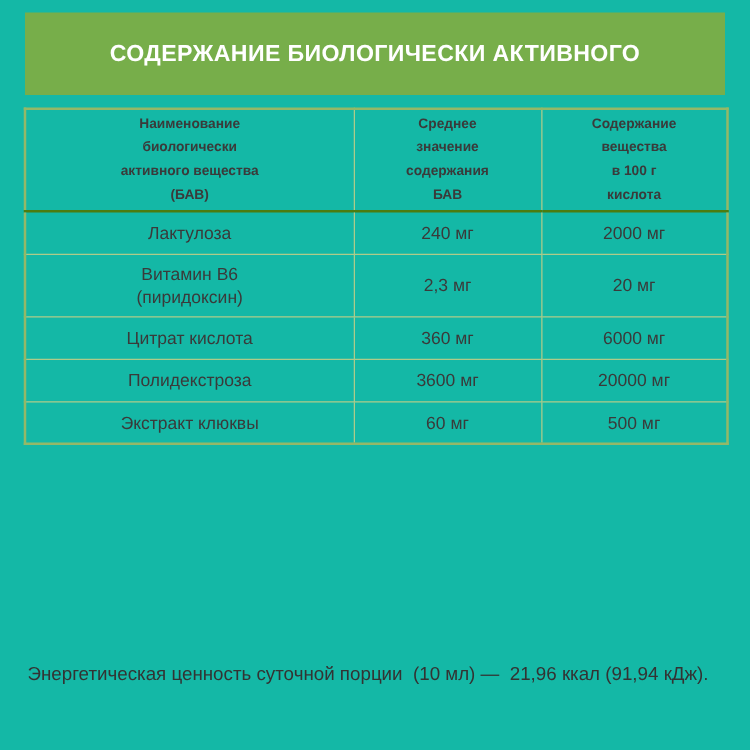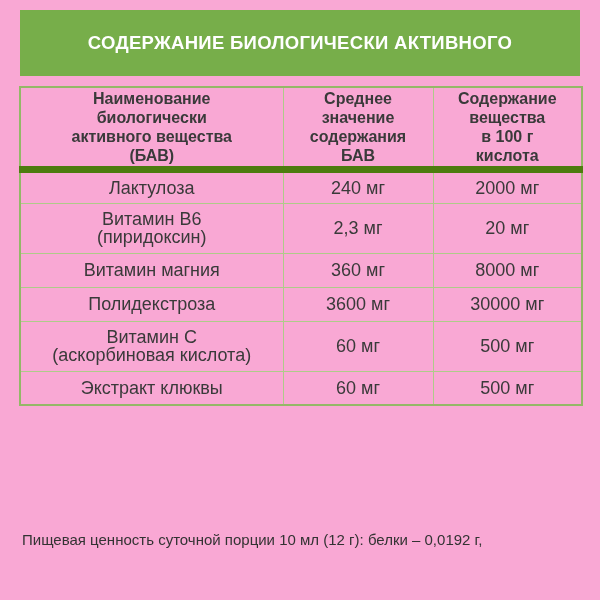--- a/index.html
+++ b/index.html
@@ -1,18 +1,18 @@
 <!DOCTYPE html>
 <html><head>
 <meta charset="utf-8">
 <style>
   * { margin:0; padding:0; box-sizing:border-box; }
   html,body { width:600px; height:600px; background:#ffffff;
     font-family:"Liberation Sans", sans-serif; }
-  .page { position:relative; width:600px; height:600px; background:#f9a8d4; overflow:hidden; }
+  .page { position:relative; width:600px; height:600px; background:#14b8a6; overflow:hidden; }
 
   .banner {
     position:absolute; left:20px; top:10px; width:560px; height:66px;
     background:#77ae4a; color:#ffffff;
     display:flex; flex-direction:column; justify-content:center; align-items:center;
     font-weight:bold; font-size:18.5px; line-height:24px; letter-spacing:0.3px;
     text-align:center;
   }
 
   table.bav-table {
@@ -20,24 +20,24 @@
     border-collapse:collapse; table-layout:fixed;
     border:2px solid #94b867;
     color:#3a3a3a;
   }
   .bav-table th, .bav-table td {
     border:1.5px solid #aecb89;
     text-align:center; vertical-align:middle;
     white-space:pre-line;
   }
   .bav-table thead th {
-    font-size:16px; font-weight:bold; line-height:19px;
-    height:82px; border-bottom:7px solid #4d7c0f;
+    font-size:11px; font-weight:bold; line-height:19px;
+    height:82px; border-bottom:2px solid #4d7c0f;
   }
-  .bav-table td { font-size:18px; line-height:18px; }
+  .bav-table td { font-size:14px; line-height:18px; }
   .bav-table tr.r { height:34px; }
   .bav-table tr.tall { height:50px;margin-top:20px; }
 
   .footnote {
     position:absolute; left:22px; top:482px; width:562px;
     color:#333333; font-size:15px; line-height:23px;
     white-space:pre-wrap;
   }
 </style>
 </head>
@@ -77,41 +77,36 @@
         <td>240 мг</td>
         <td>2000 мг</td>
       </tr>
       <tr class="tall">
         <td>Витамин В6
 (пиридоксин)</td>
         <td>2,3 мг</td>
         <td>20 мг</td>
       </tr>
       <tr class="r">
-        <td>Витамин магния</td>
+        <td>Цитрат кислота</td>
         <td>360 мг</td>
-        <td>8000 мг</td>
+        <td>6000 мг</td>
       </tr>
       <tr class="r">
         <td>Полидекстроза</td>
         <td>3600 мг</td>
-        <td>30000 мг</td>
-      </tr>
-      <tr class="tall">
-        <td>Витамин С
-(аскорбиновая кислота)</td>
-        <td>60 мг</td>
-        <td>500 мг</td>
+        <td>20000 мг</td>
       </tr>
       <tr class="r">
         <td>Экстракт клюквы</td>
         <td>60 мг</td>
         <td>500 мг</td>
       </tr>
     </tbody>
   </table>
 
   <div class="footnote">
+    <div>Энергетическая ценность суточной порции  (10 мл) —  21,96 ккал (91,94 кДж).</div>
     <div>Пищевая ценность суточной порции 10 мл (12 г): белки – 0,0192 г,</div>
     
   </div>
 
 </div>
 
 </body></html>

